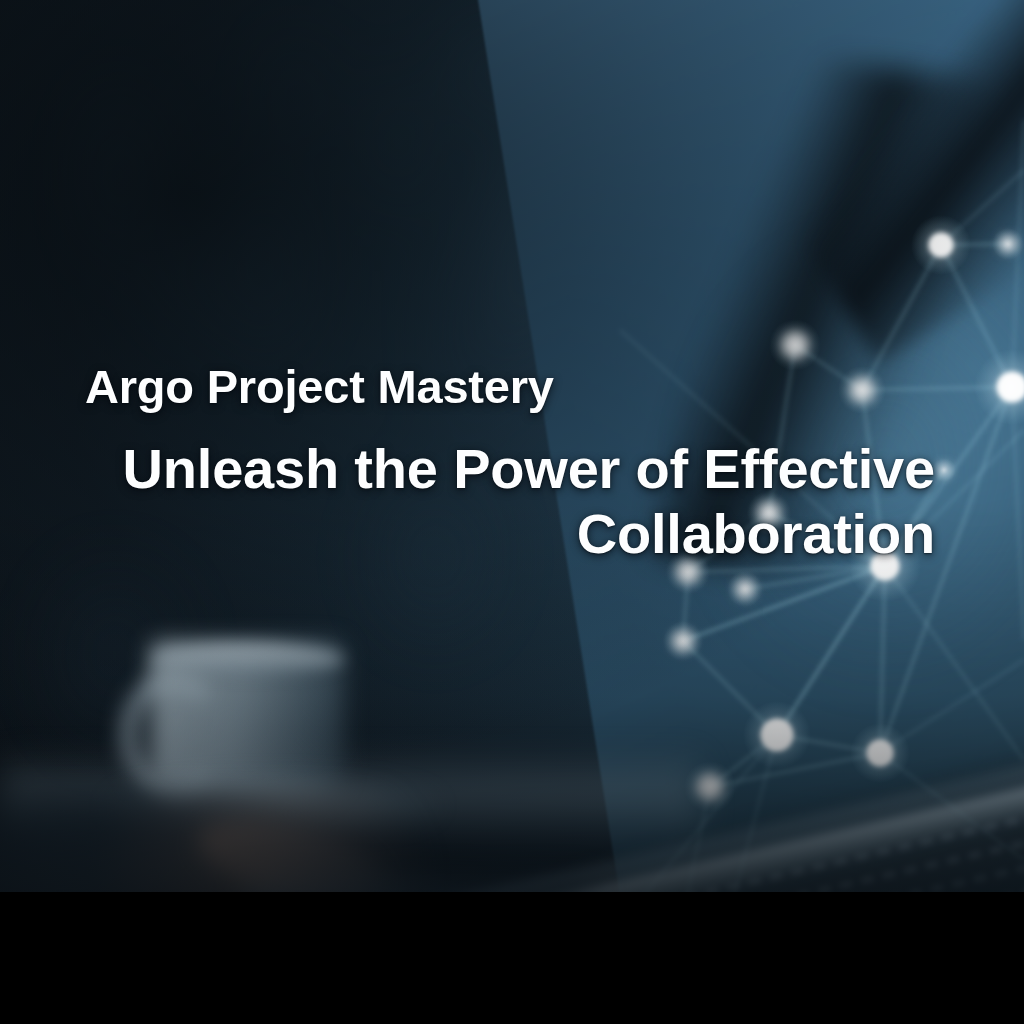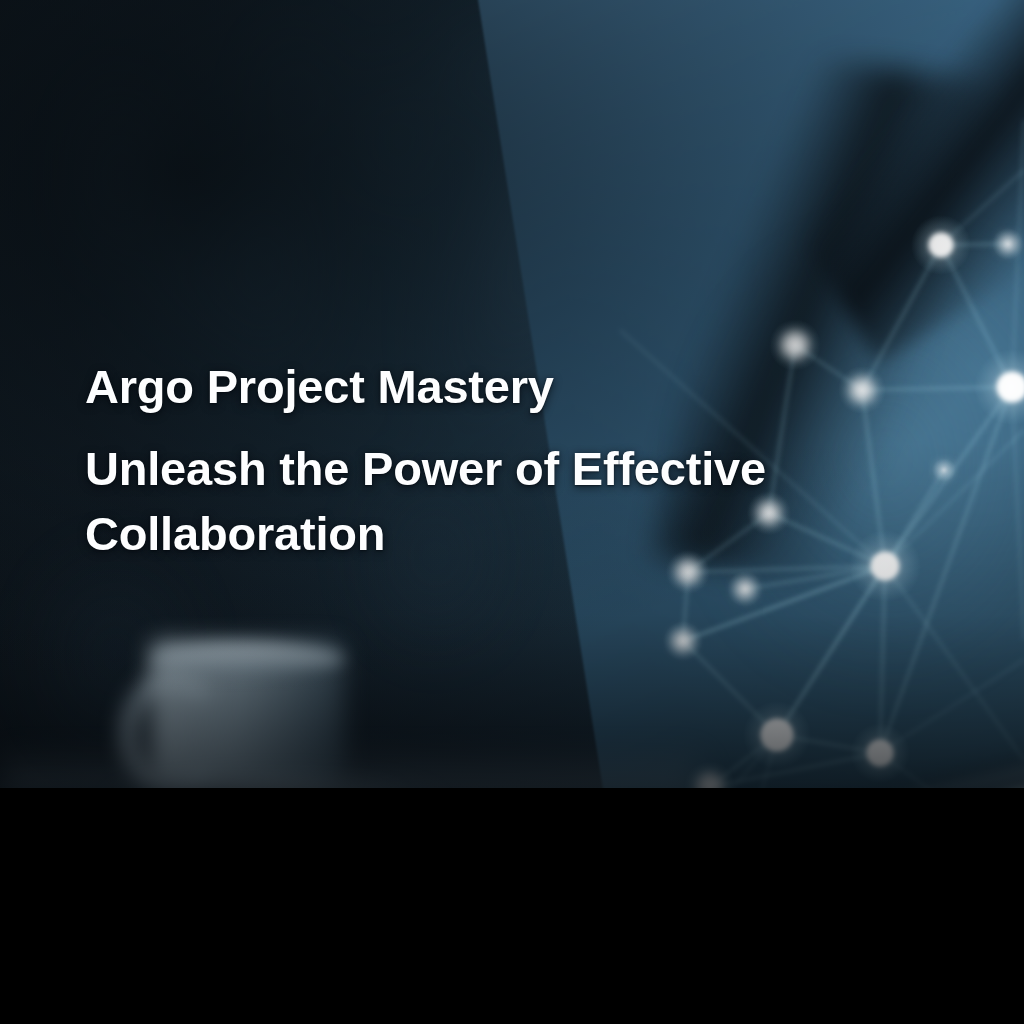--- a/index.html
+++ b/index.html
@@ -4,21 +4,21 @@
 <title>Argo Project Mastery</title>
 <style>
   html, body {
     margin: 0;
     padding: 0;
     background: #000;
   }
   #stage {
     position: relative;
     width: 1024px;
-    height: 788px;
+    height: 892px;
     overflow: hidden;
     font-family: "Liberation Sans", sans-serif;
     background: #6d28d9;
   }
 
   
 
   
   .bg-base {
     position: absolute;
@@ -227,23 +227,24 @@
     letter-spacing: -0.2px;
     text-shadow: 0 2px 9px rgba(4,9,14,.72), 0 1px 2px rgba(4,9,14,.55);
   }
   .hl-1 {
     font-size: 47px;
     line-height: 62px;
     margin-bottom: 18px;
     white-space: nowrap;
   }
   .hl-2 {
-    font-size: 47px;
+    font-size: 56px;
     line-height: 65px;
     max-width: 850px;
+    text-align: right;
   }
 </style>
 </head>
 <body>
 
 <div id="stage">
 
   <div class="bg-base"></div>
   <div class="bokeh" id="bokeh">
       <div class="bl" style="left: 60px; top: 40px; width: 120px; height: 300px; background: radial-gradient(50% 50% at 50% 45%, rgba(58, 86, 106, 0.3) 0%, rgba(20, 34, 46, 0) 78%);"></div>

